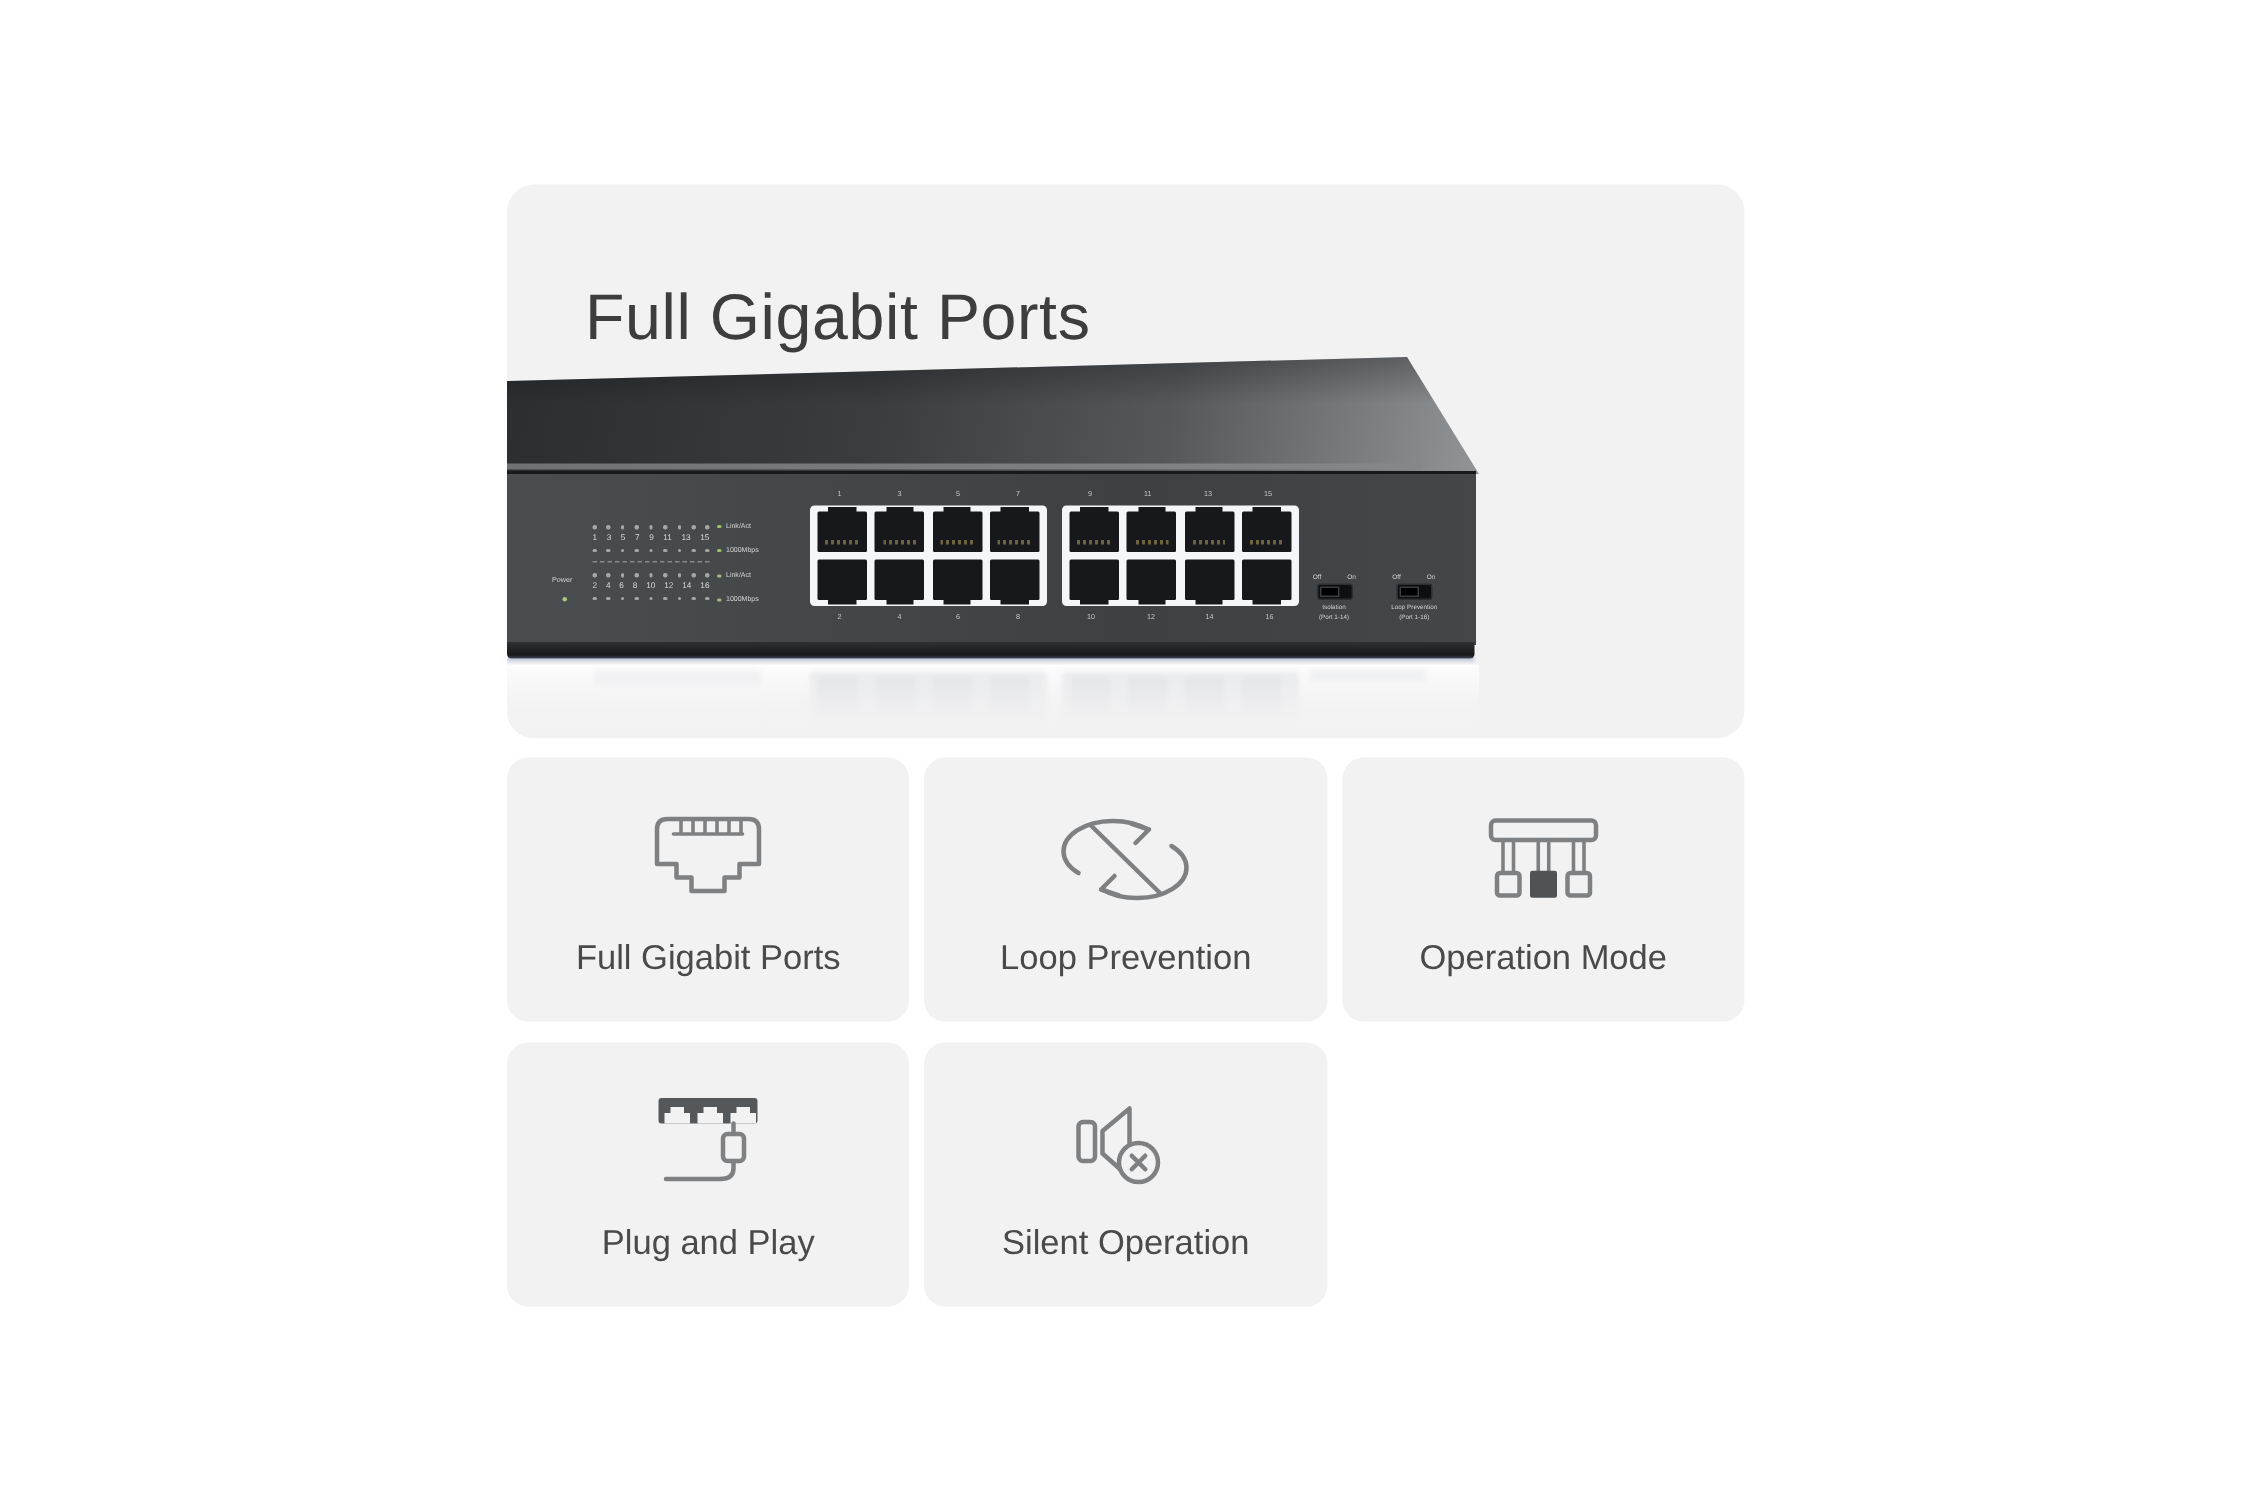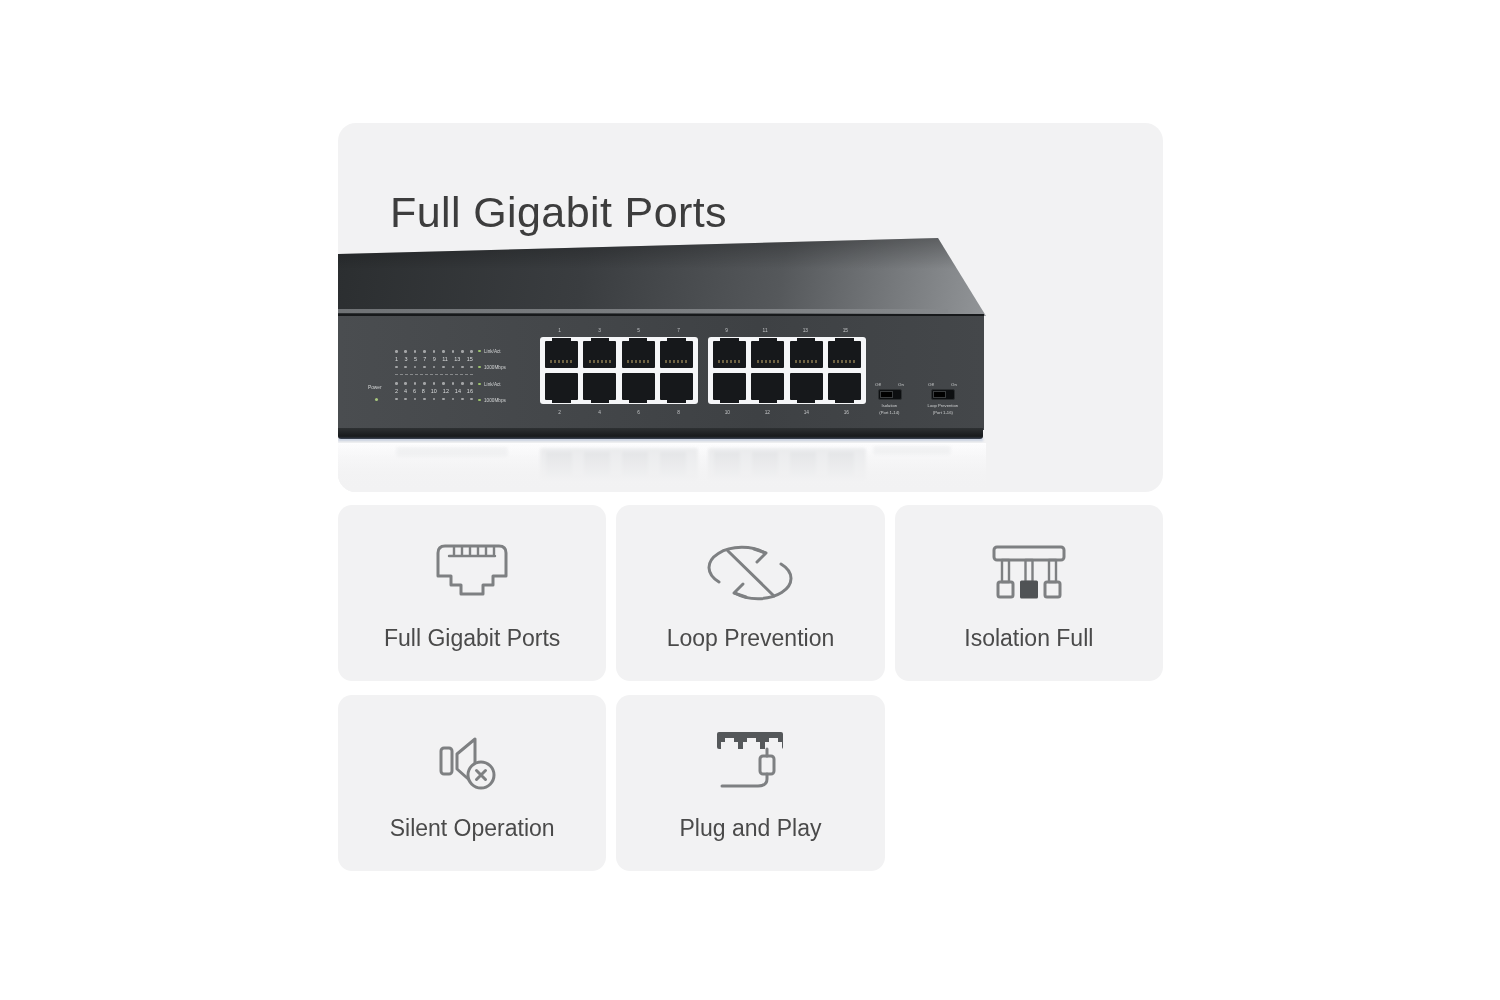--- a/index.html
+++ b/index.html
@@ -327,41 +327,41 @@
       <svg class="ic" width="80" height="60" viewBox="0 0 80 60">
         <rect x="5" y="4" width="70" height="13" rx="3"></rect>
         <rect x="13" y="17" width="7" height="22" stroke-width="2.4"></rect>
         <rect x="36.5" y="17" width="7" height="22" stroke-width="2.4"></rect>
         <rect x="60" y="17" width="7" height="22" stroke-width="2.4"></rect>
         <rect x="9" y="39" width="15" height="15" rx="2"></rect>
         <rect x="32.5" y="39" width="15" height="15" fill="#505355" stroke="#505355"></rect>
         <rect x="56" y="39" width="15" height="15" rx="2"></rect>
       </svg>
     </div>
-    <div class="card-label">Isolation Full</div>
-  </div>
-
-  <div class="card">
-    <div class="icon-box">
-      <svg class="ic" width="76" height="68" viewBox="0 0 76 68">
-        <rect x="7" y="19" width="11" height="26" rx="3"></rect>
-        <path d="M23 25 L41 10 V56 L23 40 z"></path>
-        <circle cx="47" cy="46" r="13" fill="#f2f2f3"></circle>
-        <path d="M42.5 41.5 l9 9 M51.5 41.5 l-9 9"></path>
-      </svg>
-    </div>
-    <div class="card-label">Silent Operation</div>
+    <div class="card-label">Operation Mode</div>
   </div>
 
   <div class="card">
     <div class="icon-box">
       <svg class="ic" width="82" height="70" viewBox="0 0 82 70">
         <rect x="8" y="4" width="66" height="17" rx="2" fill="#55585a" stroke="none"></rect>
         <path d="M12 21 v-7 h4 v-4 h9 v4 h4 v7 z M34 21 v-7 h4 v-4 h9 v4 h4 v7 z M56 21 v-7 h4 v-4 h9 v4 h4 v7 z" fill="#f2f2f3" stroke="none"></path>
         <path d="M58 21 v7"></path>
         <rect x="51" y="28" width="14" height="18" rx="3"></rect>
         <path d="M58 46 v5 q0 7 -9 7 H13"></path>
       </svg>
     </div>
     <div class="card-label">Plug and Play</div>
   </div>
 
+  <div class="card">
+    <div class="icon-box">
+      <svg class="ic" width="76" height="68" viewBox="0 0 76 68">
+        <rect x="7" y="19" width="11" height="26" rx="3"></rect>
+        <path d="M23 25 L41 10 V56 L23 40 z"></path>
+        <circle cx="47" cy="46" r="13" fill="#f2f2f3"></circle>
+        <path d="M42.5 41.5 l9 9 M51.5 41.5 l-9 9"></path>
+      </svg>
+    </div>
+    <div class="card-label">Silent Operation</div>
+  </div>
+
 </section>
 
 </body></html>

